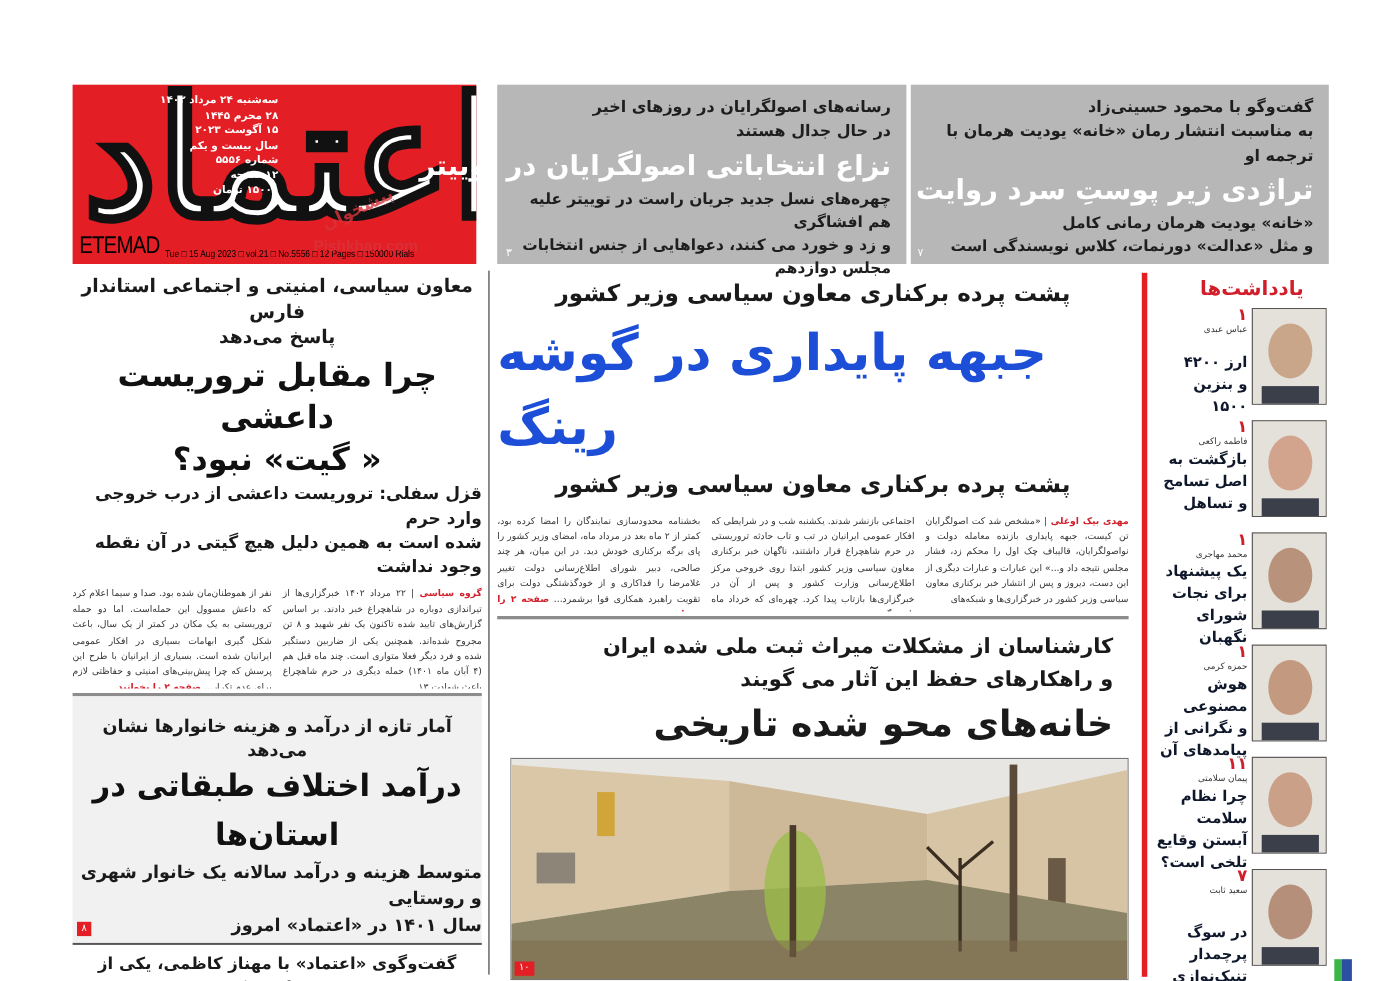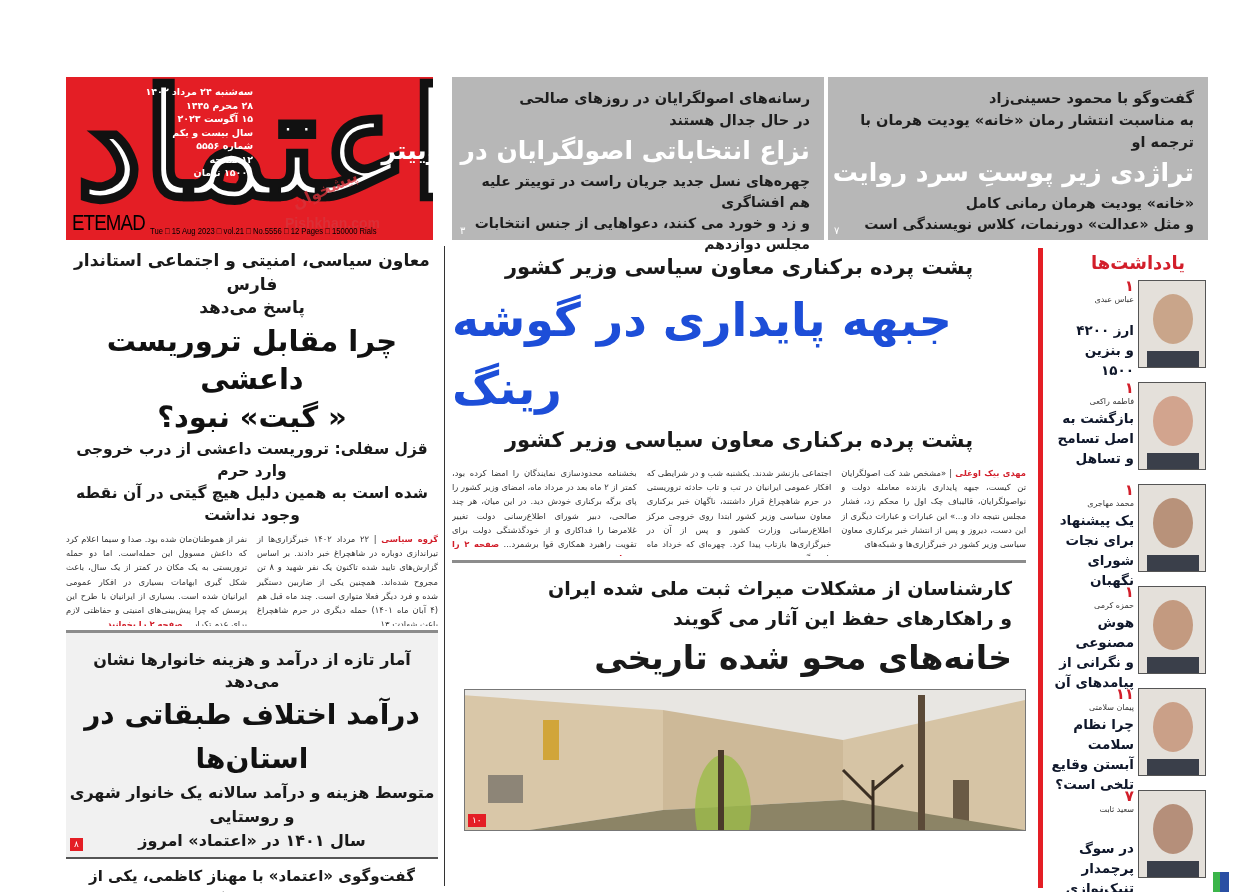--- a/index.html
+++ b/index.html
@@ -32,35 +32,35 @@
   
   .vline { background: #333; width: 1px; }
   #div-left { left: 444px; top: 246px; height: 640px; }
   .hline { background: #8c8c8c; height: 3px; }
 
   
   #col-left { left: 66px; top: 248px; width: 372px; }
   .center { text-align: center; }
   .k16 { font-weight: bold; font-size: 16px; line-height: 22px; }
   .h30 { font-weight: bold; font-size: 29px; line-height: 38px; color: #111; }
-  .d17 { font-weight: bold; font-size: 15.5px; line-height: 22px; }
+  .d17 { font-weight: bold; font-size: 15.5px; line-height: 22px; text-align: right; }
   .body-cols { display: flex; gap: 10px; font-size: 8.4px; line-height: 14.2px; color: #333; text-align: justify; }
   .body-cols > div { flex: 1; }
   .byline { color: #d21e2a; font-weight: bold; }
   .more-link { color: #d21e2a; font-weight: bold; }
   .red-badge { display: inline-block; background: #e41e25; color: #fff; font-size: 9px; padding: 0 4px; line-height: 13px; }
 
   
   #col-mid { left: 452px; top: 248px; width: 574px; }
   #lead-kicker { font-weight: bold; font-size: 21px; line-height: 38px; text-align: center; }
   #lead-headline { font-weight: 900; font-size: 46px; line-height: 68px; text-align: left; color: #1d4ed8; letter-spacing: -1px; }
   #lead-sub { font-weight: bold; font-size: 21px; line-height: 36px; text-align: center; }
   #heritage-kicker { font-weight: bold; font-size: 19px; line-height: 30px; padding-right: 14px; }
   #heritage-headline { font-weight: 900; font-size: 33px; line-height: 50px; padding-right: 14px; }
-  #photo { position: relative; width: 562px; height: 142px; margin-top: 6px; overflow: hidden; border: 1px solid #777; }
+  #photo { position: relative; width: 562px; height: 202px; margin-top: 6px; overflow: hidden; border: 1px solid #777; }
   #photo svg { display: block; }
   #photo .red-badge { position: absolute; left: 3px; bottom: 3px; }
 
   
   #col-right { left: 1038px; top: 248px; width: 170px; }
   #notes-title { color: #d21e2a; font-weight: bold; font-size: 18px; line-height: 30px; text-align: center; padding-left: 30px; }
   #notes-redbar { left: 1038px; top: 248px; width: 5px; height: 640px; background: #e41e25; }
   .note { position: relative; height: 100px; }
   .note .portrait { position: absolute; left: 100px; top: 2px; width: 68px; height: 88px; border: 1px solid #555; overflow: hidden; background: #dcd6cc; }
   .note .txt { position: absolute; right: 74px; top: 0; width: 86px; text-align: right; direction: rtl; }
@@ -90,21 +90,21 @@
   <div id="mast-bottom">
     <span id="etemad-latin">ETEMAD</span>
     <span id="mast-meta">Tue □ 15 Aug 2023 □ vol.21 □ No.5556 □ 12 Pages □ 150000 Rials</span>
   </div>
 </div>
 <div id="watermark-fa">پیشخوان</div>
 <div id="watermark">Pishkhan.com</div>
 
 <div id="teaser-1" class="abs teaser rtl">
   <div class="kicker">
-    <div>رسانه‌های اصولگرایان در روزهای صالحی</div>
+    <div>رسانه‌های اصولگرایان در روزهای اخیر</div>
     <div>در حال جدال هستند</div>
   </div>
   <div class="headline">نزاع انتخاباتی اصولگرایان در توییتر</div>
   <div class="deck">
     <div>چهره‌های نسل جدید جریان راست در توییتر علیه هم افشاگری</div>
     <div>و زد و خورد می کنند، دعواهایی از جنس انتخابات مجلس دوازدهم</div>
   </div>
   <span class="page-no">۳</span>
 </div>
 

